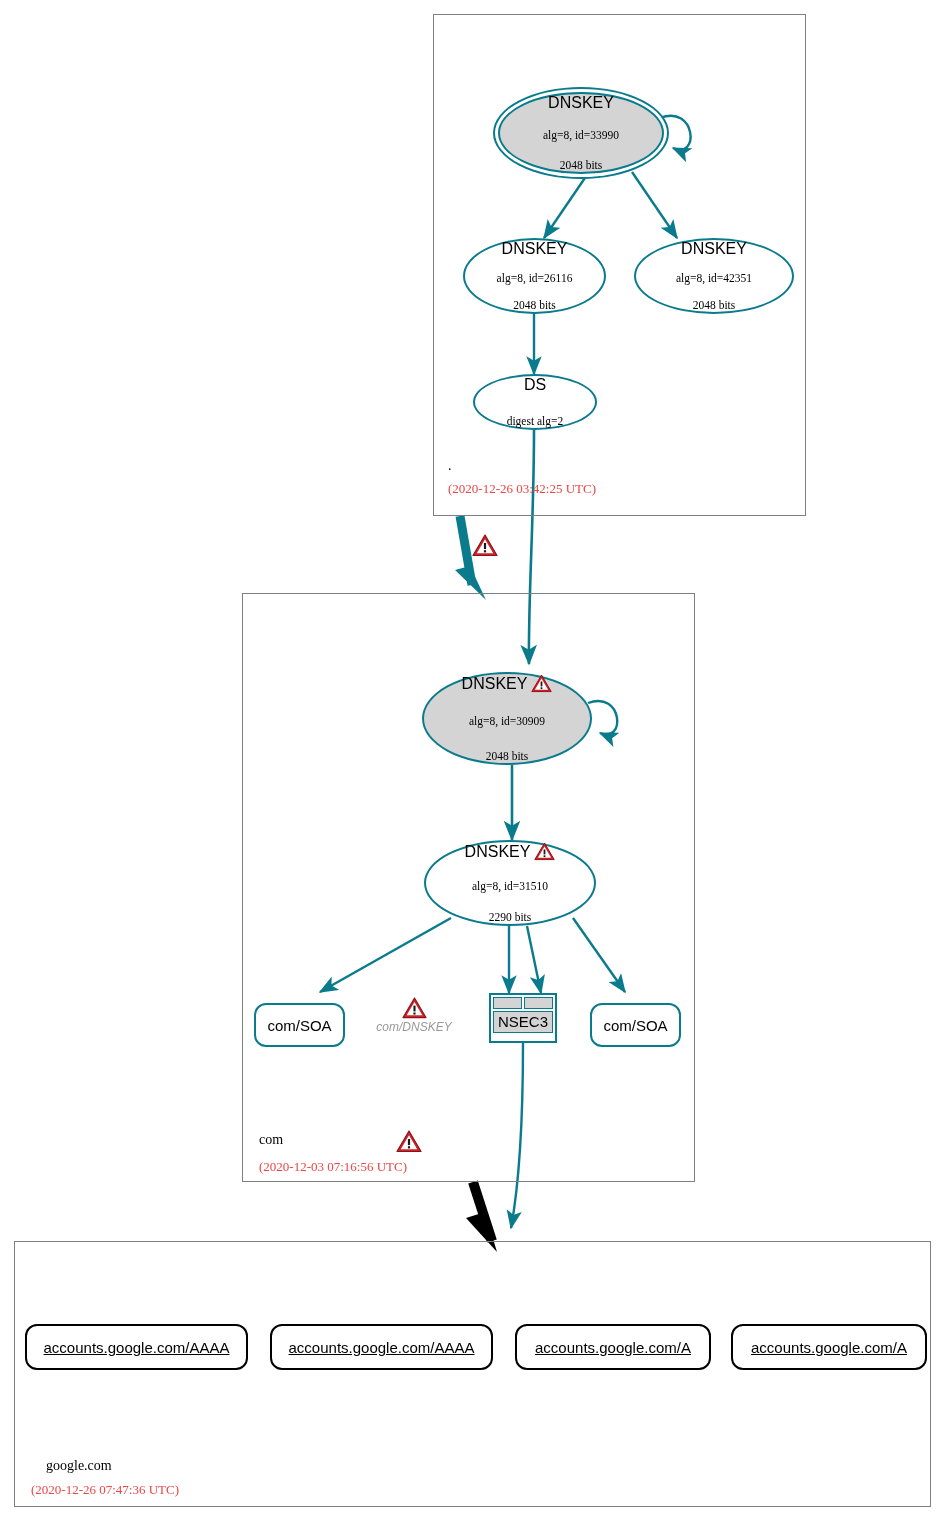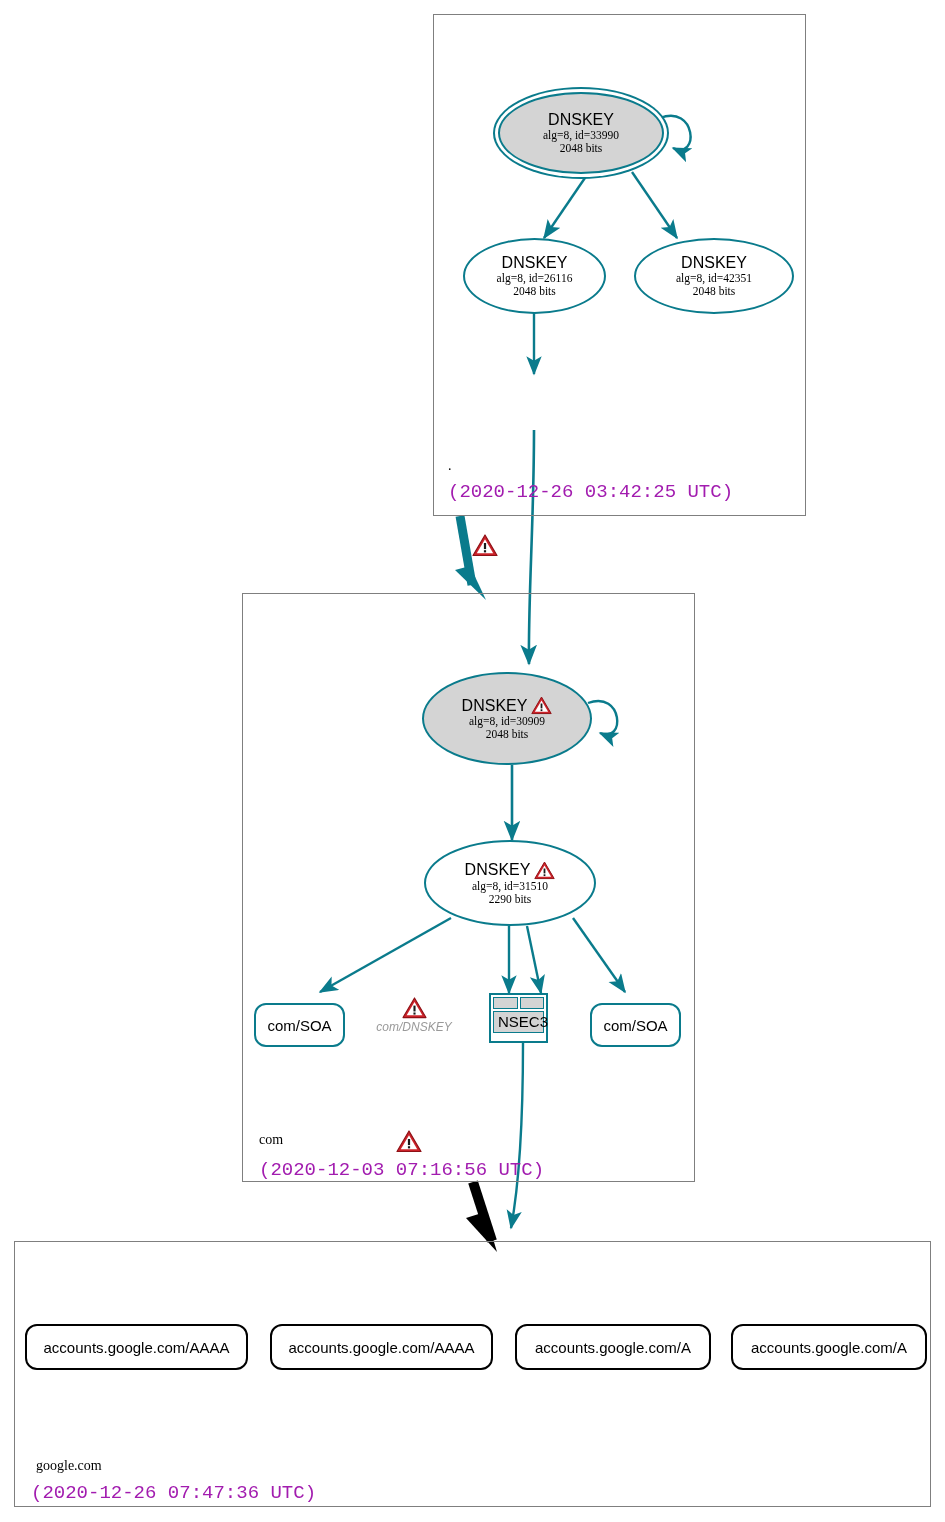--- a/index.html
+++ b/index.html
@@ -38,37 +38,37 @@
   .zone-label {
     position: absolute;
     font-family: "Liberation Serif", serif;
     font-size: 14px;
     color: #000000;
     white-space: nowrap;
     line-height: 1.05;
   }
   .zone-time {
     position: absolute;
-    font-family: Liberation Mono, monospace;
-    font-size: 19px;
-    color: #a21caf;
+    font-family: Liberation Serif, serif;
+    font-size: 13px;
+    color: #ef4444;
     white-space: nowrap;
   }
 
   
   .node-ellipse {
     position: absolute;
     box-sizing: border-box;
     border: 2px solid #0a7b8c;
     border-radius: 50%;
     background: #ffffff;
     display: flex;
     flex-direction: column;
     align-items: center;
-    justify-content: center;
+    justify-content: space-between;
     text-align: center;
     line-height: 1.12;
   }
   .node-ellipse.sep {
     background: #d4d4d4;
     box-shadow: 0 0 0 3px #ffffff, 0 0 0 5px #0a7b8c;
   }
   .node-ellipse.shaded {
     background: #d4d4d4;
   }
@@ -96,20 +96,21 @@
     display: flex;
     align-items: center;
     justify-content: center;
     font-size: 15px;
     white-space: nowrap;
     margin-top: 8px;
   }
   .node-rrset.insecure {
     border-color: #000000;
     border-width: 2px;
+    text-decoration: underline;
   }
 
   
   .node-nsec3 {
     position: absolute;
     box-sizing: border-box;
     border: 2px solid #0a7b8c;
     background: #ffffff;
     padding: 2px;
     display: flex;
@@ -233,20 +234,26 @@
   </div>
 
   <div class="node-ellipse" style="left:634px; top:238px; width:160px; height:76px;">
     <div class="ttl-main">
       <span>DNSKEY</span>
     </div>
     <div class="ttl-sub">alg=8, id=42351</div>
     <div class="ttl-sub">2048 bits</div>
   </div>
 
+  <div class="node-ellipse" style="left:473px; top:374px; width:124px; height:56px;">
+    <div class="ttl-main">
+      <span>DS</span>
+    </div>
+    <div class="ttl-sub">digest alg=2</div>
+  </div>
 
   <div class="warn warn-abs" style="left:472px; top:534px;">
     <svg width="26" height="23" viewBox="0 0 26 23">
       <path d="M13,1 L25,21.5 L1,21.5 Z" fill="#cc2229" stroke="#8e1116" stroke-width="1.2" stroke-linejoin="round"></path>
       <path d="M13,5.2 L21.2,19.2 L4.8,19.2 Z" fill="#ffffff"></path>
       <rect x="11.9" y="9" width="2.2" height="6.1" fill="#1a1a1a"></rect>
       <rect x="11.9" y="16.2" width="2.2" height="2.2" fill="#1a1a1a"></rect>
     </svg>
   </div>
 
@@ -304,35 +311,35 @@
       <svg width="25" height="22" viewBox="0 0 26 23">
         <path d="M13,1 L25,21.5 L1,21.5 Z" fill="#cc2229" stroke="#8e1116" stroke-width="1.2" stroke-linejoin="round"></path>
         <path d="M13,5.2 L21.2,19.2 L4.8,19.2 Z" fill="#ffffff"></path>
         <rect x="11.9" y="9" width="2.2" height="6.1" fill="#1a1a1a"></rect>
         <rect x="11.9" y="16.2" width="2.2" height="2.2" fill="#1a1a1a"></rect>
       </svg>
     </span>
     <span style="margin-top:1px;">com/DNSKEY</span>
   </div>
 
-  <div class="node-nsec3" style="left:489px; top:993px; width:59px; height:50px;">
+  <div class="node-nsec3" style="left:489px; top:993px; width:68px; height:50px;">
     <div class="nsec3-top">
       <div class="nsec3-cell"></div>
       <div class="nsec3-cell"></div>
     </div>
     <div class="nsec3-body">NSEC3</div>
   </div>
 
   <div class="node-rrset" style="left:590px; top:995px; width:91px; height:44px;">
     <span>com/SOA</span>
   </div>
 
   <div class="zone-box" style="left:14px; top:1241px; width:917px; height:266px;"></div>
 
-  <div class="zone-label" style="left:36px; top:1459px;font-family:Liberation Serif, serif;">google.com</div>
+  <div class="zone-label" style="left:46px; top:1459px;font-family:Liberation Serif, serif;">google.com</div>
   <div class="zone-time" style="left:31px; top:1482px;">(2020-12-26 07:47:36 UTC)</div>
 
   <div class="node-rrset insecure" style="left:25px; top:1316px; width:223px; height:46px;">
     <span>accounts.google.com/AAAA</span>
   </div>
 
   <div class="node-rrset insecure" style="left:270px; top:1316px; width:223px; height:46px;">
     <span>accounts.google.com/AAAA</span>
   </div>
 

